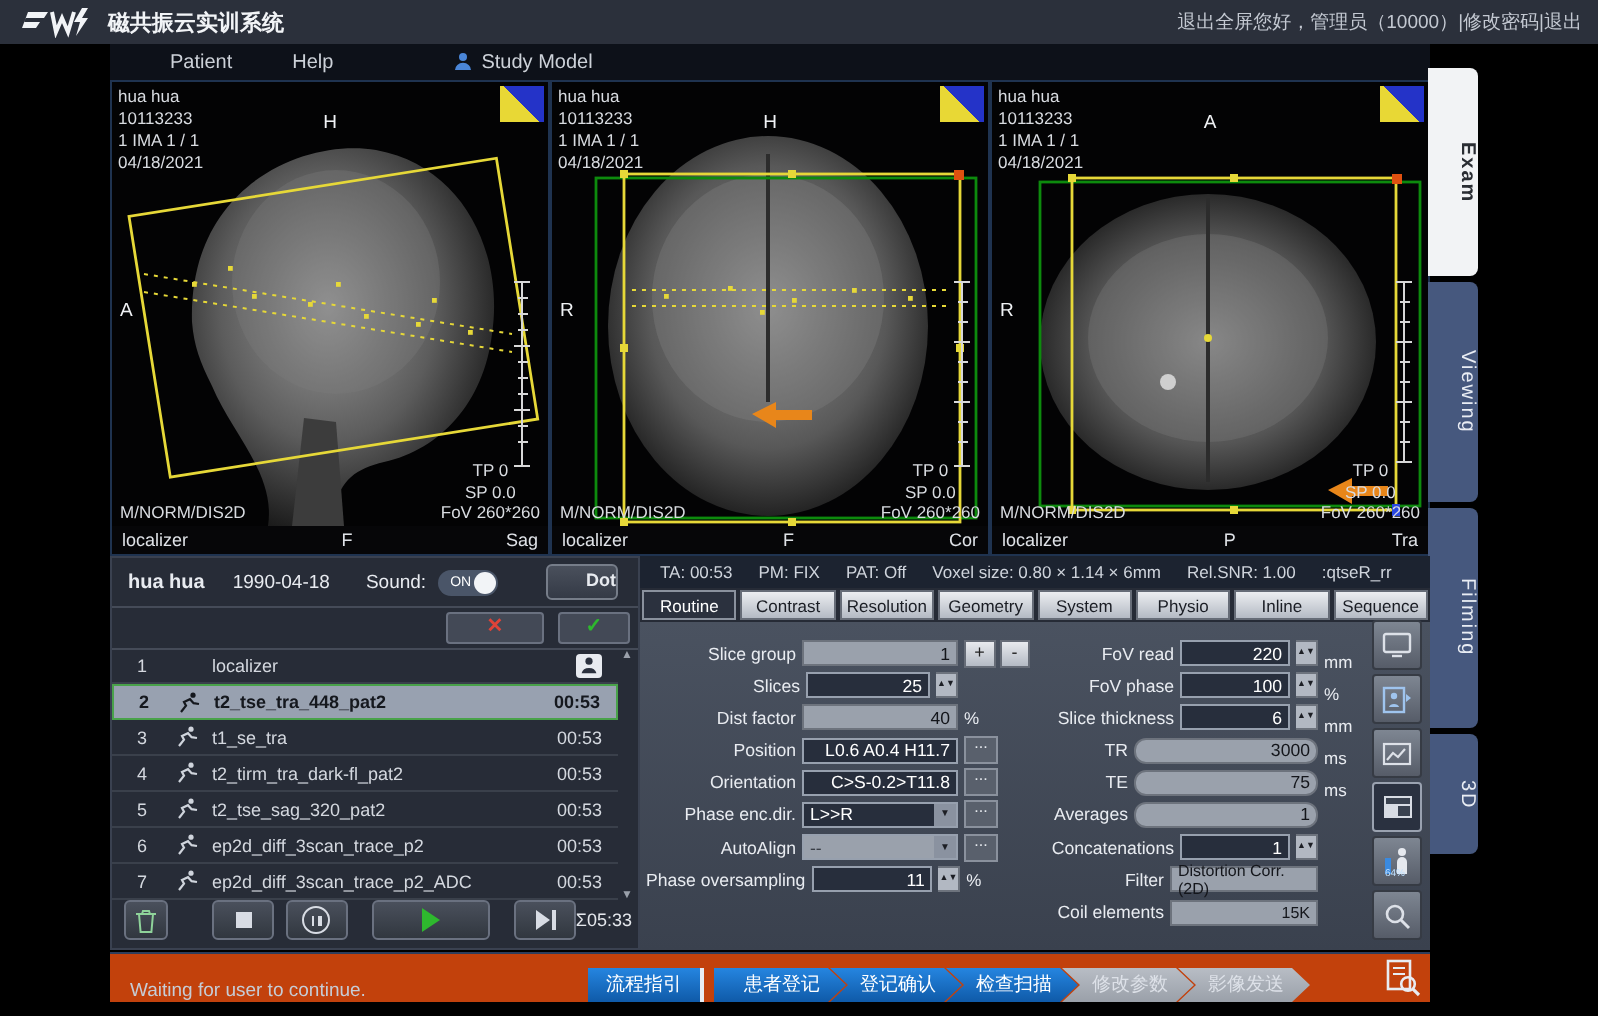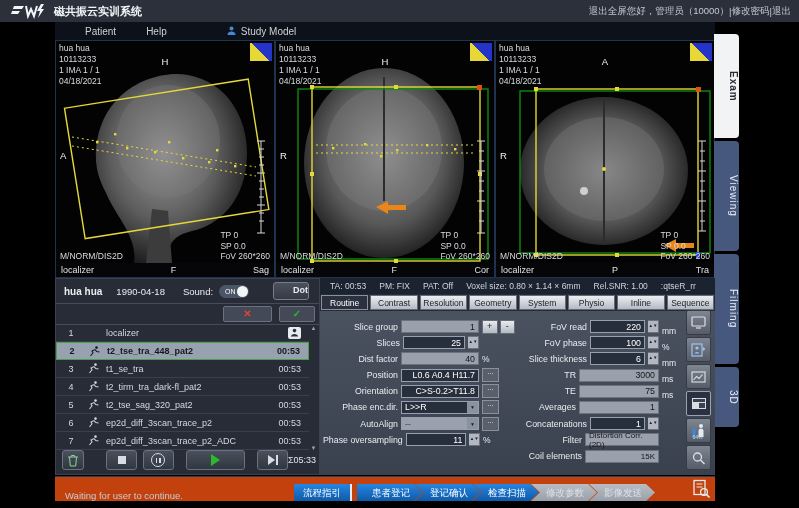--- a/index.html
+++ b/index.html
@@ -18,21 +18,21 @@
   .menu-item{margin-left:30px;display:flex;align-items:center;gap:5px;}
   
   .viewports{position:absolute;left:55px;top:40px;width:660px;height:238px;display:flex;}
   .viewport{position:relative;width:218px;height:236px;background:#000;border:1px solid #1f3350;overflow:hidden;}
   .vp-svg{position:absolute;left:0;top:0;}
   .vp-info{position:absolute;left:3px;top:2px;font-size:8.5px;line-height:1.3;color:#d9dce1;}
   .vp-letter{position:absolute;color:#f0f2f5;font-size:9.5px;}
   .vp-top{left:50%;top:15px;transform:translateX(-50%);}
   .vp-left{left:4px;top:46%;}
   .vp-mode{position:absolute;left:4px;bottom:16px;font-size:8.5px;color:#d9dce1;}
-  .vp-stats{position:absolute;right:4px;bottom:16px;font-size:8.5px;line-height:1.2;color:#d9dce1;text-align:left;}
+  .vp-stats{position:absolute;right:4px;bottom:16px;font-size:8.5px;line-height:1.2;color:#d9dce1;text-align:center;}
   .vp-caption{position:absolute;left:0;right:0;bottom:0;height:14px;background:#060608;
               display:flex;align-items:center;justify-content:space-between;padding:0 5px;
               font-size:9px;color:#dfe2e7;}
   .vp-corner{position:absolute;top:2px;right:2px;width:22px;height:18px;
              background:linear-gradient(45deg,#e8d835 49.5%,#2433c8 50%);}
   
   .side-tabs{position:absolute;left:714px;top:34px;width:26px;}
   .side-tab{writing-mode:vertical-rl;text-align:center;width:25px;border-radius:0 4px 4px 0;
             background:#46587e;color:#e9edf4;font-size:10px;letter-spacing:1px;margin-bottom:3px;}
   .side-tab.active{background:#f2f3f5;color:#2a2d33;font-weight:bold;}
@@ -91,21 +91,21 @@
   .col{position:absolute;top:9px;}
   .col-l{left:3px;width:192px;}
   .col-r{left:180px;width:182px;}
   .prow{display:flex;align-items:center;justify-content:flex-end;height:13px;margin-bottom:3.2px;gap:3px;}
   .plabel{flex:1;text-align:right;color:#e9ecf1;font-size:8.8px;white-space:nowrap;}
   .fe,.fr,.fd{height:13px;box-sizing:border-box;font-size:8.8px;display:flex;align-items:center;padding:0 3px;}
   .fe{background:#272e3c;border:1px solid #97a0ae;color:#fff;justify-content:flex-end;}
   .fr{background:#9aa1ac;border:1px solid #6d737d;color:#14161b;justify-content:flex-end;}
   .fd{background:#272e3c;border:1px solid #97a0ae;color:#fff;justify-content:flex-start;padding-right:0;}
   .fd.ro{background:#9aa1ac;color:#3a3f47;}
-  .w78{width:78px;} .w62{width:62px;padding-left:16px;} .w70{width:80px;} .w55{width:55px;} .w74{width:74px;font-size:8px;}
+  .w78{width:78px;} .w62{width:62px;padding-left:16px;} .w70{width:92px;border-radius:6px;} .w55{width:55px;} .w74{width:74px;font-size:8px;}
   .spin{width:11px;height:13px;background:#b2b8c2;border:1px solid #6d737d;border-left:none;box-sizing:border-box;
         display:flex;flex-direction:column;align-items:center;justify-content:center;font-size:4.5px;line-height:1.1;color:#1c1e24;}
   .drop{margin-left:auto;width:11px;height:11px;background:#8a92a0;color:#1c1e24;font-size:5px;display:flex;align-items:center;justify-content:center;}
   .more{width:15px;height:12px;background:#59606c;border:1px solid #8a919d;color:#e8ebf0;font-size:8px;line-height:6px;text-align:center;}
   .pm{width:14px;height:12px;background:linear-gradient(#e8eaee,#b4bac4);border:1px solid #666c77;color:#222;
       font-size:9px;line-height:10px;text-align:center;}
   .unit{color:#e9ecf1;font-size:8.5px;width:16px;}
   .ext{width:33px;display:flex;gap:2px;align-items:center;}
   .ext-r{width:20px;display:flex;align-items:flex-start;margin-top:8px;}
   

